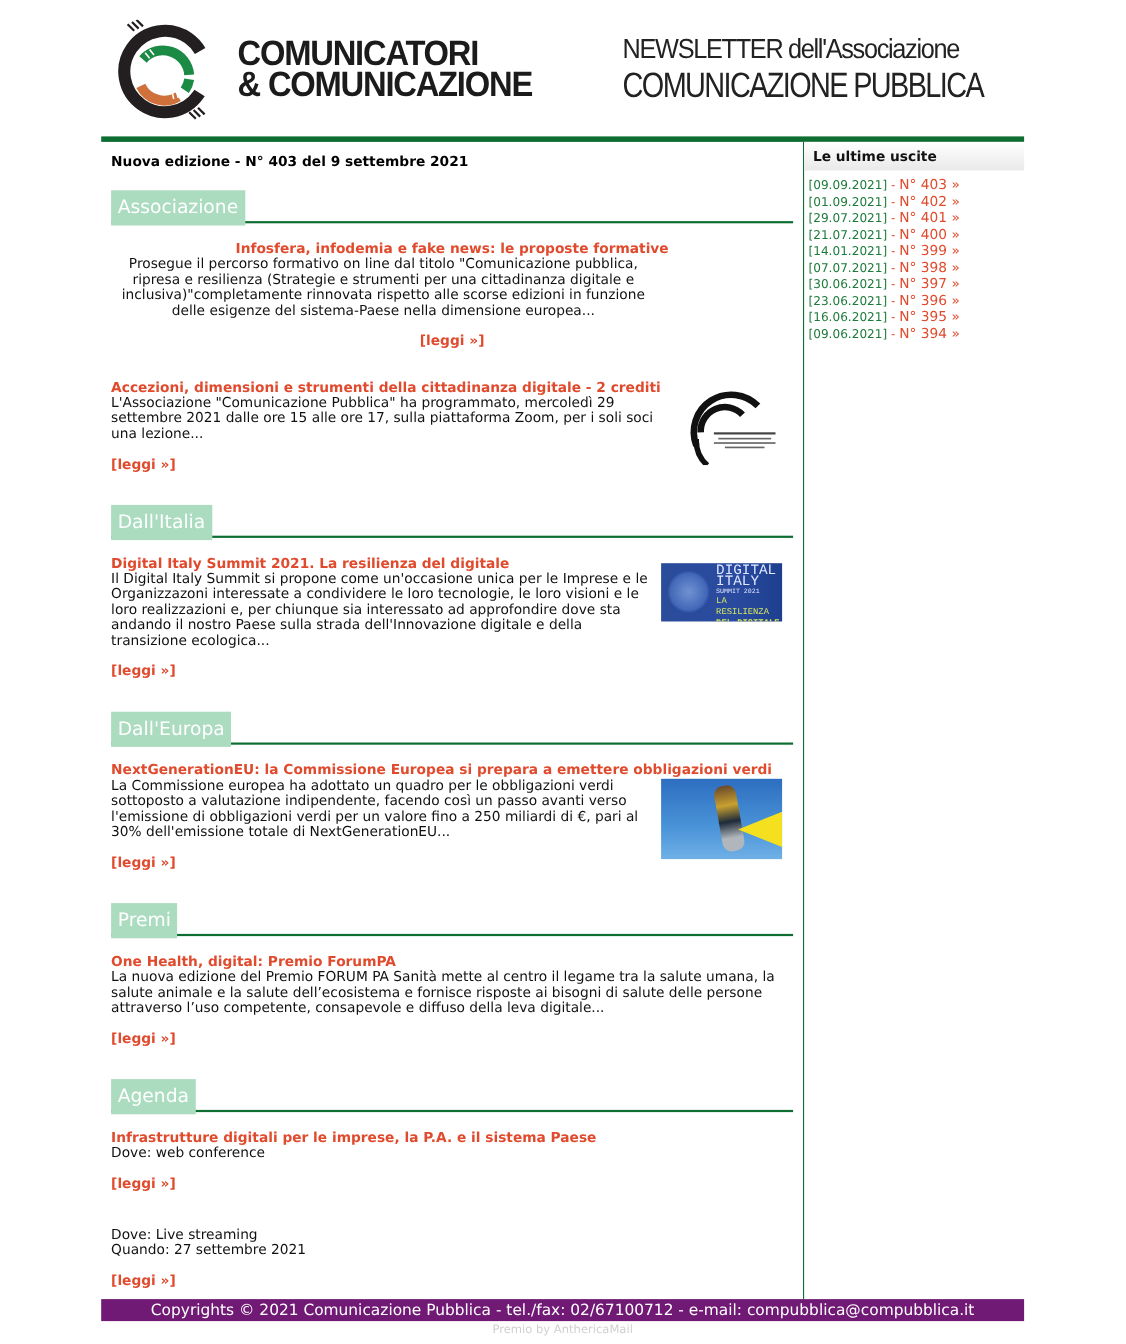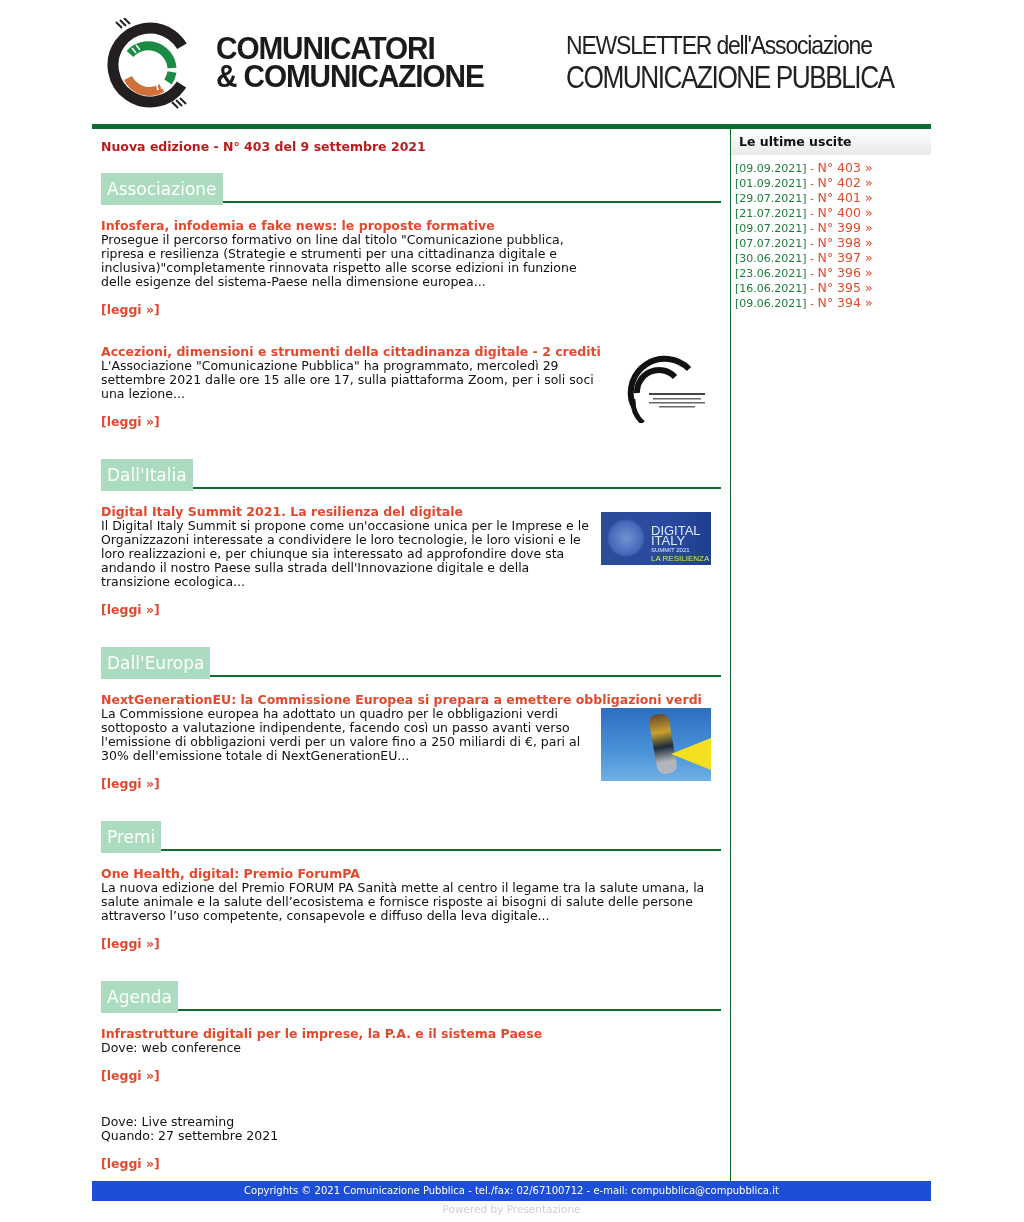--- a/index.html
+++ b/index.html
@@ -13,21 +13,21 @@
   .logo-text div { white-space: nowrap; }
   .newsletter-title { position: absolute; left: 474px; top: 30px; font-family: "Liberation Sans", sans-serif; color: #222; }
   .nl-line1 { font-size: 25px; line-height: 30px; letter-spacing: -1.3px; white-space: nowrap; transform: scaleX(0.92); transform-origin: left top; }
   .nl-line2 { font-size: 32px; line-height: 34px; letter-spacing: -1.8px; white-space: nowrap; transform: scaleX(0.82); transform-origin: left top; }
   .top-rule { position: absolute; left: 0; top: 124px; width: 839px; height: 5px; background: #0e6e32; }
 
   
   .main { position: absolute; left: 9px; top: 129px; width: 620px; }
   .sidebar { position: absolute; left: 638px; top: 129px; width: 200px; height: 1052px; border-left: 1px solid #0e6e32; }
 
-  .edition { margin-top: 9px; font-size: 12.5px; font-weight: bold; color: #b91c1c; height: 18px; line-height: 18px; }
+  .edition { margin-top: 9px; font-size: 12.5px; font-weight: bold; color: #000000; height: 18px; line-height: 18px; }
 
   .section-head { position: relative; height: 32px; margin-top: 17px; }
   .section-head .label { position: absolute; left: 0; top: 0; height: 32px; line-height: 32px; padding: 0 6px; background: #acdcbf; color: #ffffff; font-size: 17px; }
   .section-head .rule { position: absolute; left: 0; right: 0; bottom: 2px; height: 2px; background: #0e6e32; z-index: 0; }
   .section-head .label { z-index: 1; }
 
   .article { position: relative; margin-top: 13px; min-height: 60px; }
   .article .title { display: block; color: #e04a2d; font-weight: bold; font-size: 12.5px; line-height: 14px; text-decoration: none; }
   .article .body { font-size: 12.5px; line-height: 14px; color: #111; }
   .article .leggi { display: block; margin-top: 14px; color: #e04a2d; font-weight: bold; font-size: 12.5px; line-height: 14px; text-decoration: none; }
@@ -37,21 +37,21 @@
 
   
   .side-head { height: 26px; line-height: 26px; padding-left: 8px; font-weight: bold; font-size: 12.5px; background: linear-gradient(#ffffff, #e9e9e9); color: #111; }
   .issues { margin-top: 6px; padding-left: 4px; }
   .issue { font-size: 11px; line-height: 14px; white-space: nowrap; }
   .issue .date { color: #1d7b3b; }
   .issue .sep { color: #e04a2d; }
   .issue .num { color: #e04a2d; font-size: 12.5px; text-decoration: none; }
 
   
-  .footer { position: absolute; left: 0; top: 1181px; width: 839px; height: 20px; background: #1d4ed8; color: #ffffff; text-align: center; font-size: 10px; line-height: 20px; }
+  .footer { position: absolute; left: 0; top: 1181px; width: 839px; height: 20px; background: #701a75; color: #ffffff; text-align: center; font-size: 14px; line-height: 20px; }
   .powered { position: absolute; left: 0; top: 1202px; width: 839px; text-align: center; font-size: 10.5px; line-height: 14px; color: #d0d0d0; }
 </style>
 </head>
 <body>
 
 <div class="page">
 
   <div class="header">
     <svg class="logo-mark" viewBox="0 0 92 92">
       <circle cx="44" cy="47" r="37" fill="none" stroke="#231f20" stroke-width="11" stroke-dasharray="190 40" transform="rotate(35 44 47)"></circle>
@@ -85,21 +85,21 @@
   <div class="top-rule"></div>
 
   <div class="main">
     <div class="edition">Nuova edizione - N° 403 del 9 settembre 2021</div>
 
     <div class="section-head">
       <div class="rule"></div>
       <span class="label">Associazione</span>
     </div>
 
-    <div class="article with-img" style="margin-top:14px;">
+    <div class="article with-img" style="margin-top:14px;text-align:center;">
       <a class="title" href="#">Infosfera, infodemia e fake news: le proposte formative</a>
       <div class="body">Prosegue il percorso formativo on line dal titolo "Comunicazione pubblica, ripresa e resilienza (Strategie e strumenti per una cittadinanza digitale e inclusiva)"completamente rinnovata rispetto alle scorse edizioni in funzione delle esigenze del sistema-Paese nella dimensione europea...</div>
       <a class="leggi" href="#">[leggi »]</a>
     </div>
 
     <div class="article with-img" style="margin-top:28px;">
       <a class="title" href="#">Accezioni, dimensioni e strumenti della cittadinanza digitale - 2 crediti</a>
       <div class="body">L'Associazione "Comunicazione Pubblica" ha programmato, mercoledì 29 settembre 2021 dalle ore 15 alle ore 17, sulla piattaforma Zoom, per i soli soci una lezione...</div>
       <a class="leggi" href="#">[leggi »]</a>
       <div class="thumb" style="top:8px; width:92px; height:70px; background:#ffffff;">
@@ -120,21 +120,21 @@
       <div class="rule"></div>
       <span class="label">Dall'Italia</span>
     </div>
 
     <div class="article with-img" style="margin-top:14px;">
       <a class="title" href="#">Digital Italy Summit 2021. La resilienza del digitale</a>
       <div class="body">Il Digital Italy Summit si propone come un'occasione unica per le Imprese e le Organizzazoni interessate a condividere le loro tecnologie, le loro visioni e le loro realizzazioni e, per chiunque sia interessato ad approfondire dove sta andando il nostro Paese sulla strada dell'Innovazione digitale e della transizione ecologica...</div>
       <a class="leggi" href="#">[leggi »]</a>
       <div class="thumb" style="top:7px; width:110px; height:53px; background:linear-gradient(90deg,#2b4c9a,#2a4aa0 60%,#1e3f8e);">
         <div style="position:absolute;left:6px;top:6px;width:38px;height:40px;border-radius:50%;background:radial-gradient(circle,#8fb0e8 0%,#4d74c4 60%,transparent 70%);opacity:0.7;"></div>
-        <div style="position:absolute;left:50px;top:14px;font-family:Liberation Sans, sans-serif;color:#dfe8ff;line-height:10px;">
+        <div style="position:absolute;left:50px;top:2px;font-family:Liberation Mono, monospace;color:#dfe8ff;line-height:10px;">
           <div style="font-size:13px;">DIGITAL</div>
           <div style="font-size:13px;">ITALY</div>
           <div style="font-size:6px;line-height:8px;">SUMMIT 2021</div>
           <div style="font-size:8px;color:#d6e85a;">LA RESILIENZA</div>
           <div style="font-size:8px;color:#d6e85a;font-weight:bold;">DEL DIGITALE</div>
         </div>
       </div>
     </div>
 
     <div class="section-head" style="margin-top:30px;">
@@ -181,24 +181,24 @@
     </div>
   </div>
 
   <div class="sidebar">
     <div class="side-head">Le ultime uscite</div>
     <div class="issues">
       <div class="issue"><span class="date">[09.09.2021]</span><span class="sep"> - </span><a class="num" href="#">N° 403 »</a></div>
       <div class="issue"><span class="date">[01.09.2021]</span><span class="sep"> - </span><a class="num" href="#">N° 402 »</a></div>
       <div class="issue"><span class="date">[29.07.2021]</span><span class="sep"> - </span><a class="num" href="#">N° 401 »</a></div>
       <div class="issue"><span class="date">[21.07.2021]</span><span class="sep"> - </span><a class="num" href="#">N° 400 »</a></div>
-      <div class="issue"><span class="date">[09.07.2021]</span><span class="sep"> - </span><a class="num" href="#">N° 399 »</a></div>
+      <div class="issue"><span class="date">[14.01.2021]</span><span class="sep"> - </span><a class="num" href="#">N° 399 »</a></div>
       <div class="issue"><span class="date">[07.07.2021]</span><span class="sep"> - </span><a class="num" href="#">N° 398 »</a></div>
       <div class="issue"><span class="date">[30.06.2021]</span><span class="sep"> - </span><a class="num" href="#">N° 397 »</a></div>
       <div class="issue"><span class="date">[23.06.2021]</span><span class="sep"> - </span><a class="num" href="#">N° 396 »</a></div>
       <div class="issue"><span class="date">[16.06.2021]</span><span class="sep"> - </span><a class="num" href="#">N° 395 »</a></div>
       <div class="issue"><span class="date">[09.06.2021]</span><span class="sep"> - </span><a class="num" href="#">N° 394 »</a></div>
     </div>
   </div>
 
   <div class="footer">Copyrights © 2021 Comunicazione Pubblica - tel./fax: 02/67100712 - e-mail: compubblica@compubblica.it</div>
-  <div class="powered">Powered by Presentazione</div>
+  <div class="powered">Premio by AnthericaMail</div>
 </div>
 
 </body></html>

